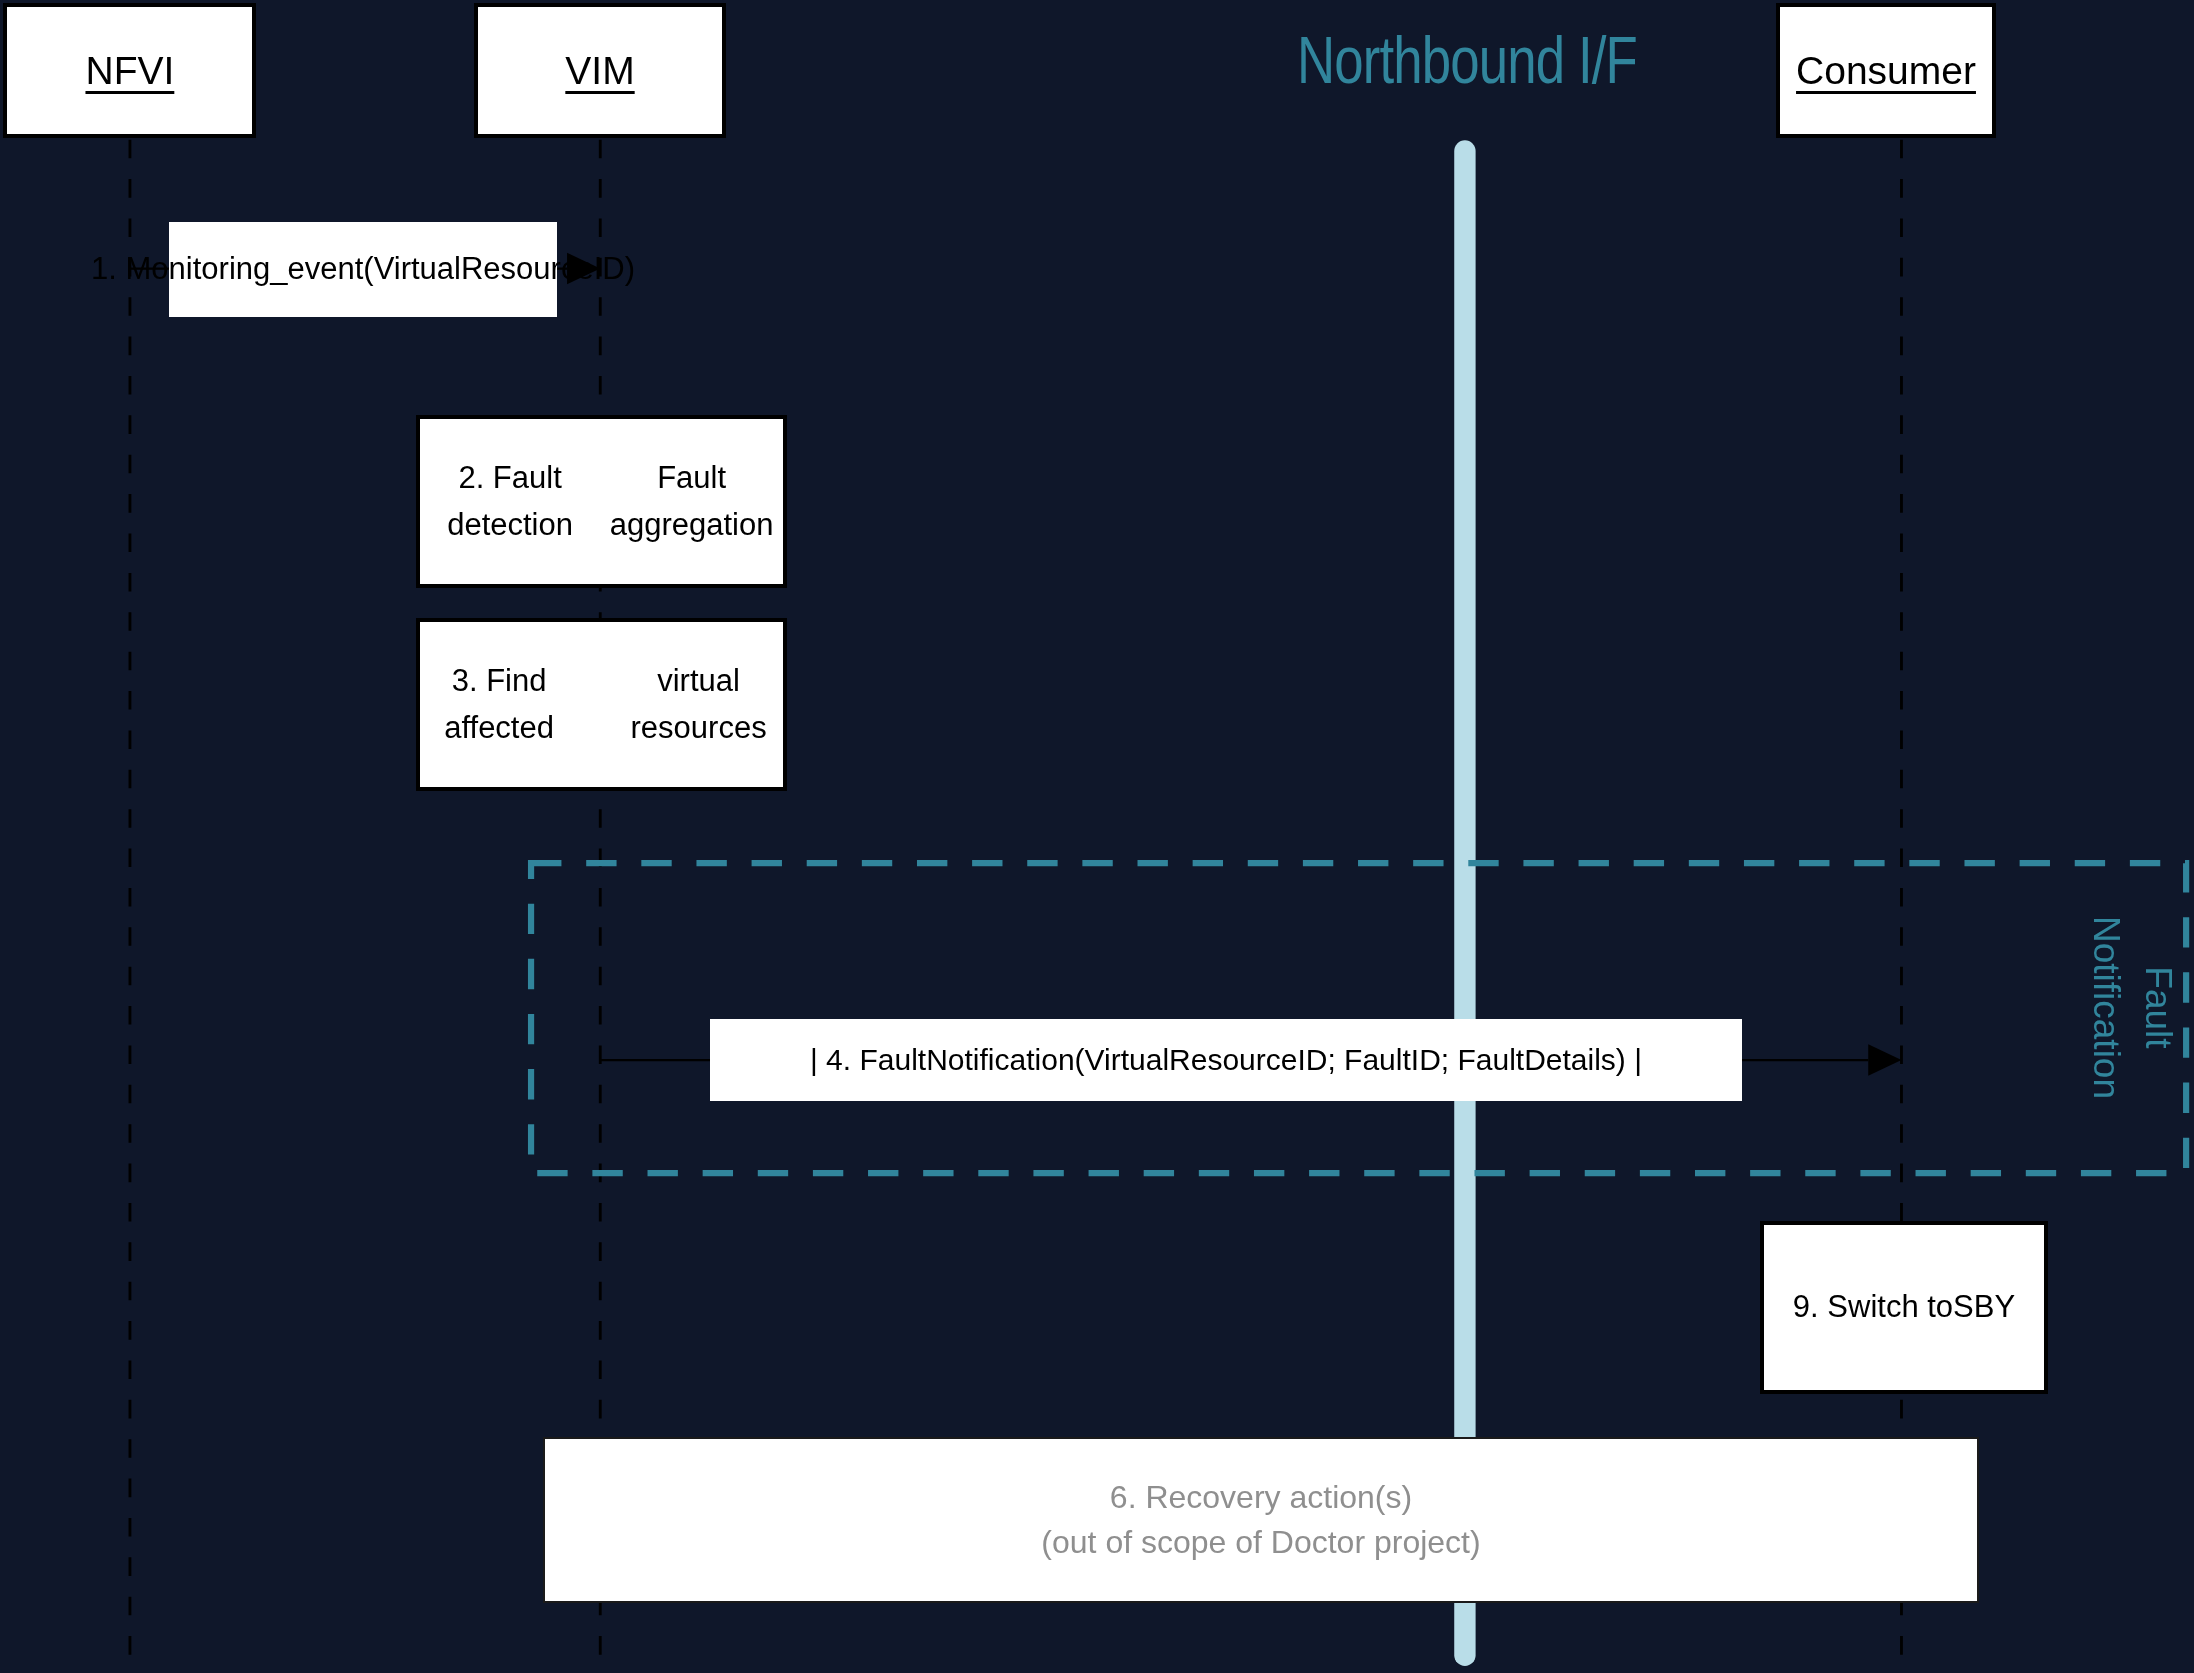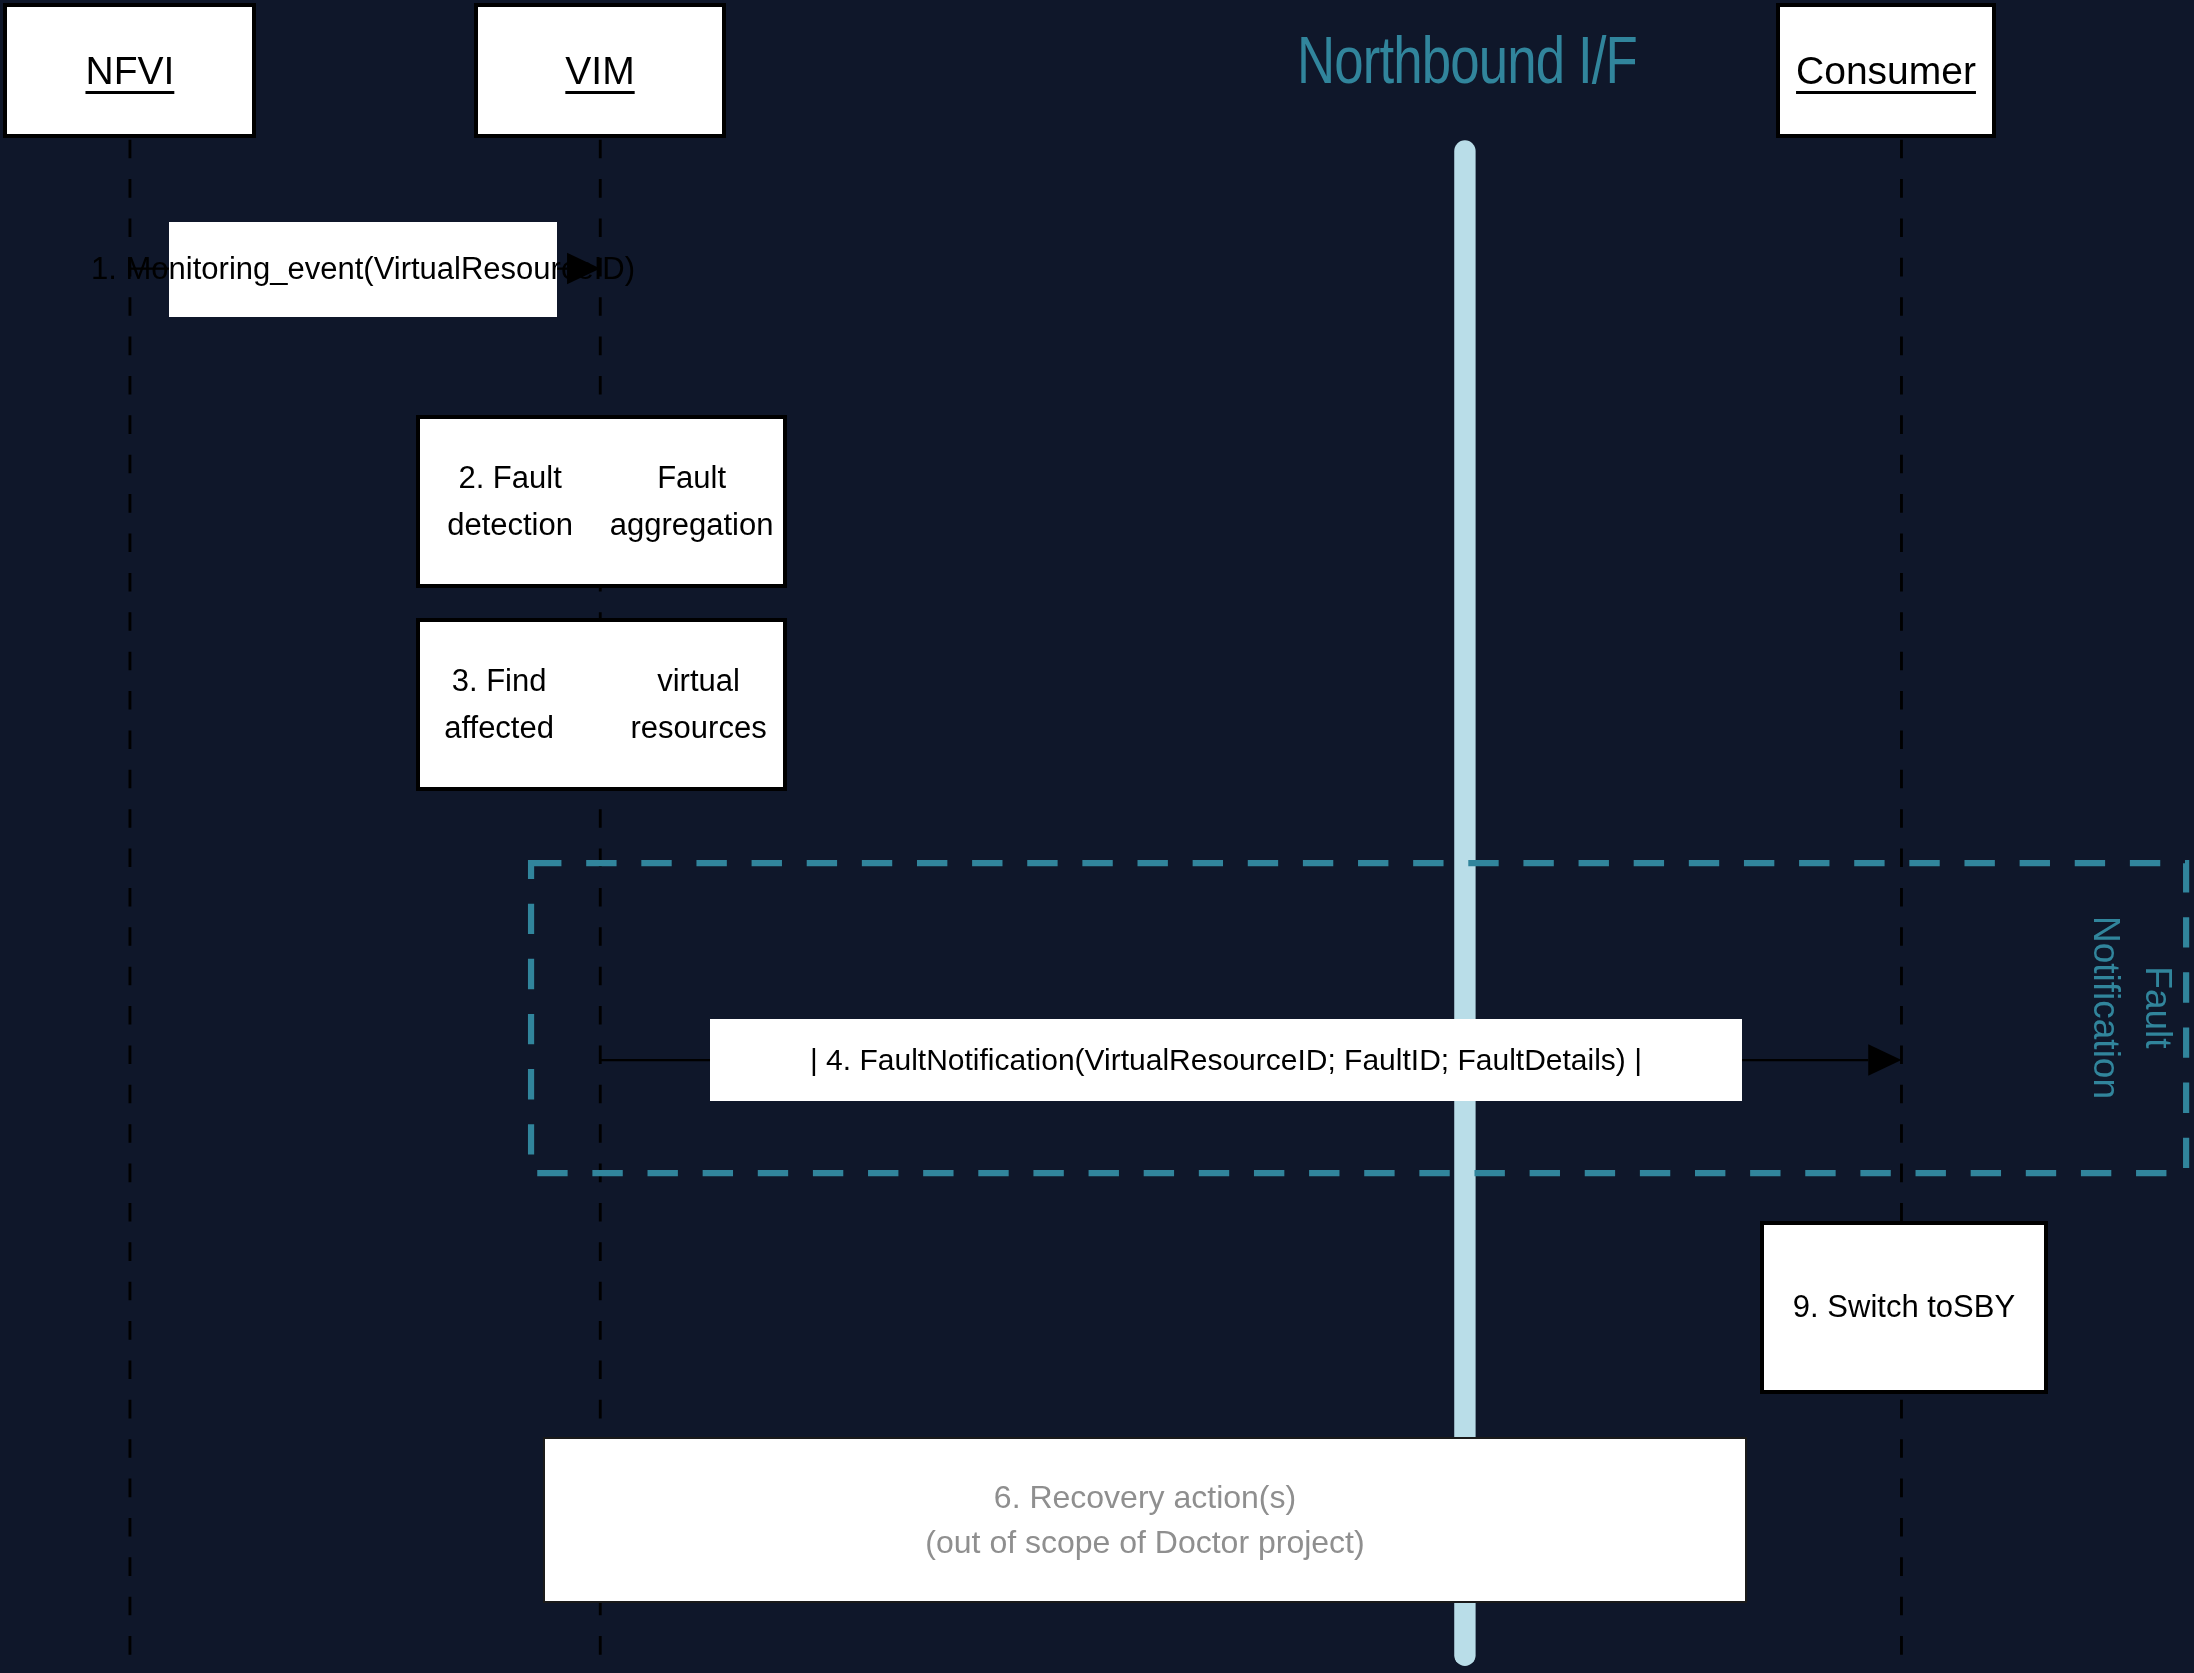--- a/index.html
+++ b/index.html
@@ -35,21 +35,21 @@
   }
   #msg1-label{left:169px;top:222px;width:388px;height:95px;font-size:31px;line-height:1.45;}
   #msg4-label{left:710px;top:1019px;width:1032px;height:82px;font-size:30px;}
   #frame-label{
     position:absolute;left:1879px;top:951px;width:506px;height:113px;z-index:2;
     transform:rotate(90deg);transform-origin:center;
     display:flex;flex-direction:column;align-items:center;justify-content:center;
     color:#31859C;font-size:37px;line-height:1.4;text-align:center;
   }
   #recovery-box{
-    position:absolute;left:543px;top:1437px;width:1204px;height:166px;box-sizing:border-box;
+    position:absolute;left:543px;top:1437px;width:1436px;height:166px;box-sizing:border-box;
     background:#fff;border:2.3px solid #1a1a1a;z-index:2;
     display:flex;flex-direction:column;align-items:center;justify-content:center;
     text-align:center;color:#8F8F8F;font-size:32px;line-height:1.4;white-space:nowrap;
   }
 </style>
 </head>
 <body>
 
 <div id="canvas">
 

